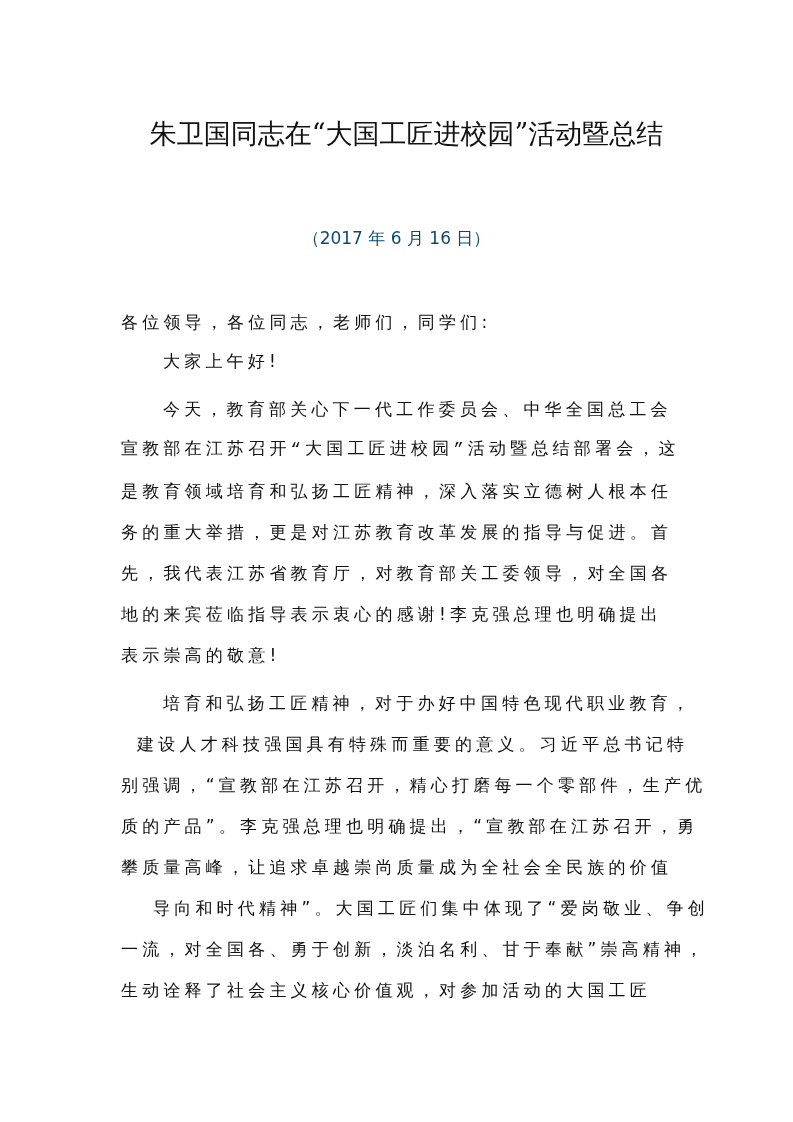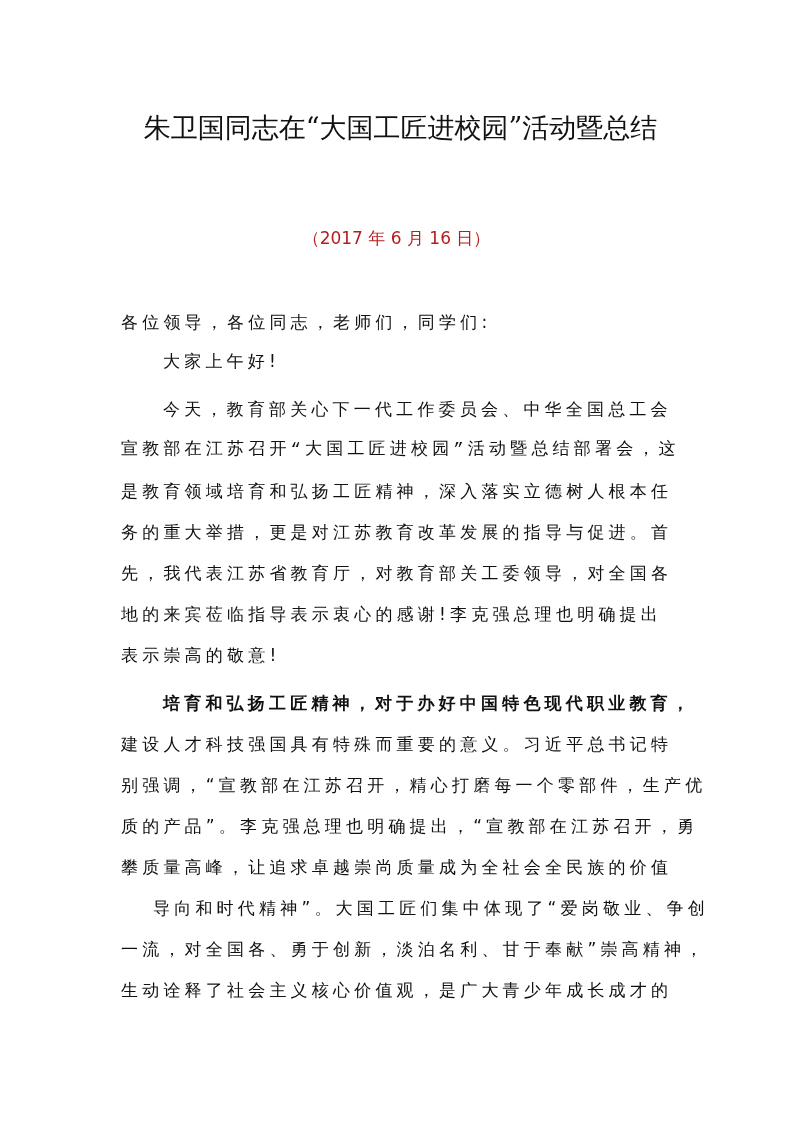--- a/index.html
+++ b/index.html
@@ -23,36 +23,36 @@
     }
     .title {
       position: absolute;
       left: 100px;
       width: 593px;
       text-align: center;
       font-family: "DejaVu Serif", "Liberation Serif", serif;
       font-size: 27px;
       line-height: 36px;
       color: #111111;
-      margin: 4px;
+      margin: 10px;
       font-weight: normal;
       white-space: nowrap;
     }
     .title-line1 { top: 106px; }
     .title-line2 { top: 154px; }
     .date {
       position: absolute;
       top: 226px;
       left: 100px;
       width: 593px;
       text-align: center;
       font-family: "DejaVu Sans", "Liberation Sans", sans-serif;
       font-size: 17px;
       line-height: 24px;
-      color: #b91c1c;
+      color: #0c4a6e;
     }
     .body-text {
       position: absolute;
       left: 121px;
       width: 560px;
       font-family: "DejaVu Sans", "Liberation Sans", sans-serif;
       font-size: 17px;
       color: #111111;
       white-space: nowrap;
     }
@@ -83,24 +83,24 @@
       <div class="line indent" style="top:397px;">今天，教育部关心下一代工作委员会、中华全国总工会</div>
       <div class="line" style="top:438px;font-family:Liberation Mono, monospace;">宣教部在江苏召开“大国工匠进校园”活动暨总结部署会，这</div>
       <div class="line" style="top:479px;">是教育领域培育和弘扬工匠精神，深入落实立德树人根本任</div>
       <div class="line" style="top:520px;">务的重大举措，更是对江苏教育改革发展的指导与促进。首</div>
       <div class="line" style="top:561px;">先，我代表江苏省教育厅，对教育部关工委领导，对全国各</div>
       <div class="line" style="top:602px;">地的来宾莅临指导表示衷心的感谢!李克强总理也明确提出</div>
       <div class="line" style="top:643px;">表示崇高的敬意!</div>
     </div>
 
     <div>
-      <div class="line indent" style="top:691px;font-weight:bold;">培育和弘扬工匠精神，对于办好中国特色现代职业教育，</div>
-      <div class="line" style="top:732px;">建设人才科技强国具有特殊而重要的意义。习近平总书记特</div>
+      <div class="line indent" style="top:691px;">培育和弘扬工匠精神，对于办好中国特色现代职业教育，</div>
+      <div class="line" style="top:732px;margin-left:16px;">建设人才科技强国具有特殊而重要的意义。习近平总书记特</div>
       <div class="line" style="top:773px;">别强调，“宣教部在江苏召开，精心打磨每一个零部件，生产优</div>
       <div class="line" style="top:814px;">质的产品”。李克强总理也明确提出，“宣教部在江苏召开，勇</div>
       <div class="line" style="top:855px;">攀质量高峰，让追求卓越崇尚质量成为全社会全民族的价值</div>
       <div class="line" style="top:896px;margin-left:32px;">导向和时代精神”。大国工匠们集中体现了“爱岗敬业、争创</div>
       <div class="line" style="top:937px;">一流，对全国各、勇于创新，淡泊名利、甘于奉献”崇高精神，</div>
-      <div class="line" style="top:978px;">生动诠释了社会主义核心价值观，是广大青少年成长成才的</div>
+      <div class="line" style="top:978px;">生动诠释了社会主义核心价值观，对参加活动的大国工匠</div>
     </div>
   </div>
 
 </div>
 
 </body></html>

